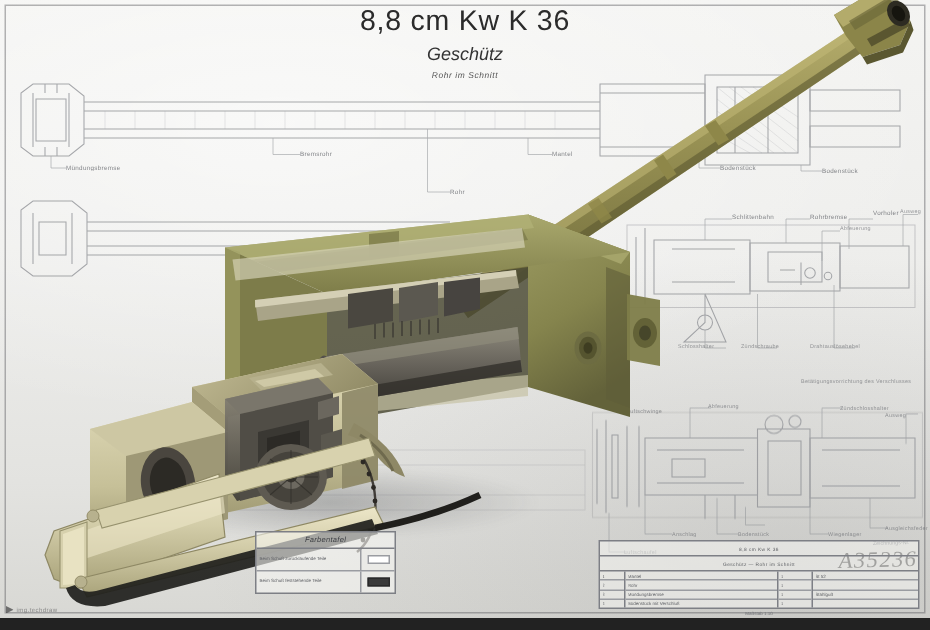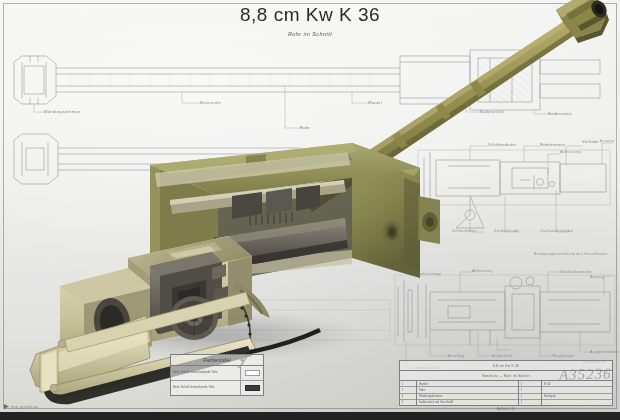--- a/index.html
+++ b/index.html
@@ -115,20 +115,21 @@
 </head>
 <body>
 
 <div id="stage">
 
   <div class="sheet"></div>
   <div class="sheet-border"></div>
 
   <div class="title-wrap">
     <div class="title-main">8,8 cm Kw K 36</div>
+    <div class="title-sub">Geschütz</div>
     <div class="title-sub2">Rohr im Schnitt</div>
   </div>
 
   <svg width="620" height="420" viewBox="0 0 620 420" style="position:absolute;left:0;top:0;">
     <g stroke="#8b8d92" fill="none" stroke-width="0.7" opacity="0.75">
 
       <path d="M14,62 L14,98 L22,104 L46,104 L56,96 L56,64 L46,56 L22,56 Z"></path>
       <path d="M22,62 L22,98 M46,62 L46,98"></path>
       <path d="M24,66 L44,66 L44,94 L24,94 Z"></path>
       <path d="M30,56 L30,62 M38,56 L38,62 M30,98 L30,104 M38,98 L38,104"></path>

